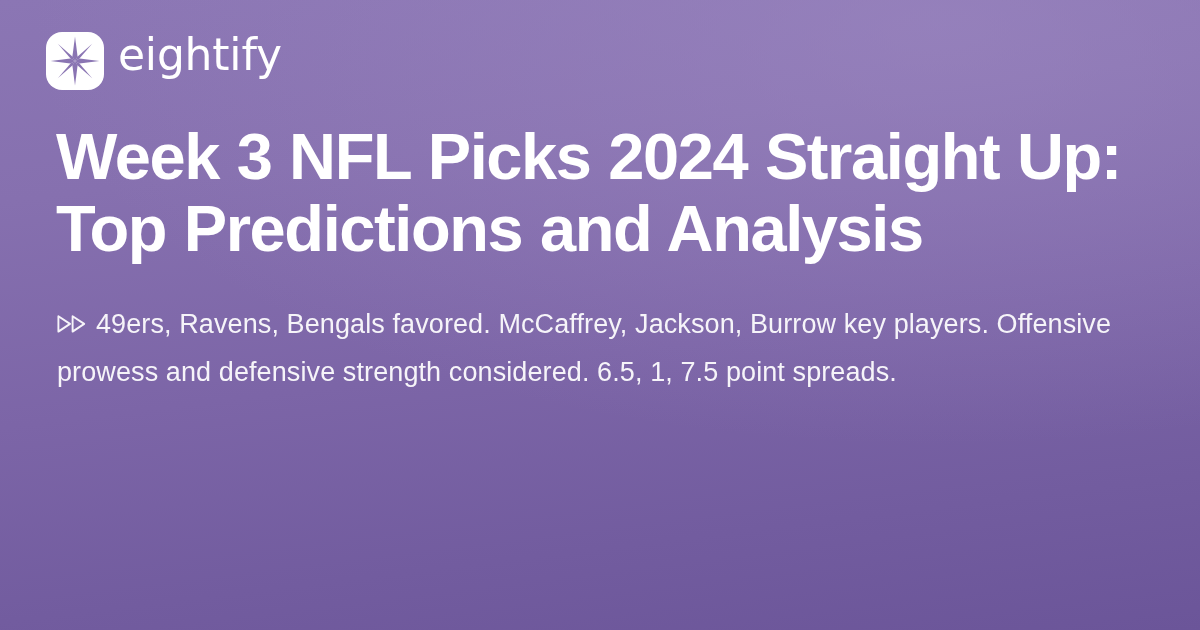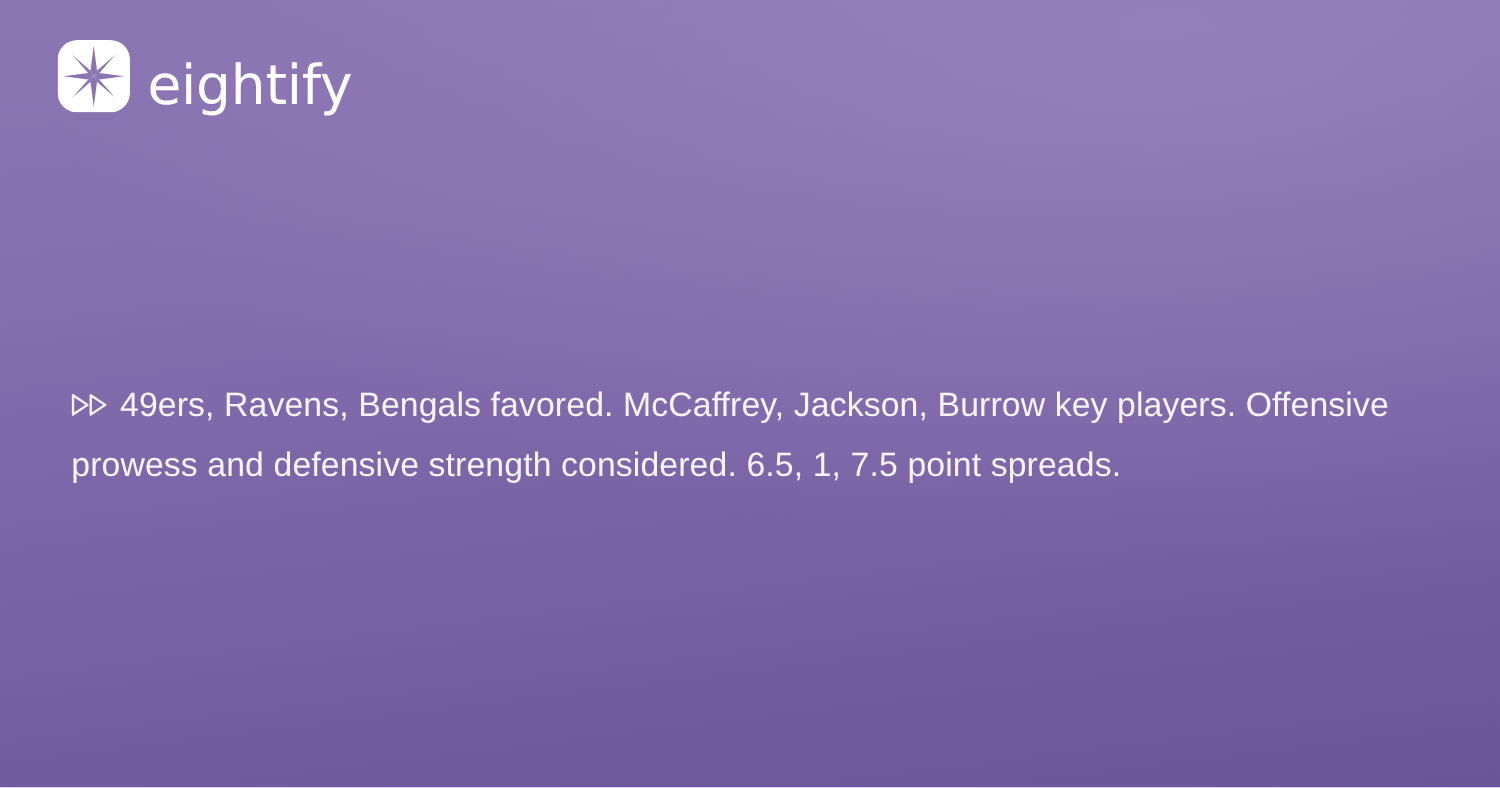--- a/index.html
+++ b/index.html
@@ -24,21 +24,21 @@
       linear-gradient(173deg, #8B76B4 0%, #8670AF 26%, #7C65A7 55%, #725C9F 80%, #6B5599 100%);
     overflow: hidden;
   }
 
   
   .brand {
     position: absolute;
     left: 46px;
     top: 32px;
     display: flex;
-    align-items: flex-end;
+    align-items: flex-start;
     gap: 14px;
   }
   .brand-mark {
     width: 58px;
     height: 58px;
     flex: 0 0 58px;
     display: block;
   }
   .brand-word {
     display: block;
@@ -109,19 +109,20 @@
               <path d="M11.8 46.2 L25.0 31.1 L29 29 L26.9 33.0 Z"></path>
             </g>
           </mask>
         </defs>
         <rect x="0" y="0" width="58" height="58" rx="16" ry="16" fill="#ffffff" mask="url(#starCut)"></rect>
       </svg>
     </span>
     <span class="brand-word">eightify</span>
   </div>
 
+  <h1 class="headline">Week 3 NFL Picks 2024 Straight Up: Top Predictions and Analysis</h1>
 
   <p class="summary"><span class="ff-icon"><svg viewBox="0 0 30 20" width="30" height="20" aria-hidden="true">
           <path d="M1.4 2.2 L13.0 9.9 L1.4 17.6 Z" fill="none" stroke="rgba(255,255,255,0.93)" stroke-width="1.9" stroke-linejoin="round"></path>
           <path d="M15.6 2.2 L27.2 9.9 L15.6 17.6 Z" fill="none" stroke="rgba(255,255,255,0.93)" stroke-width="1.9" stroke-linejoin="round"></path>
         </svg></span><span>49ers, Ravens, Bengals favored. McCaffrey, Jackson, Burrow key players. Offensive prowess and defensive strength considered. 6.5, 1, 7.5 point spreads.</span></p>
 
 </div>
 
 </body></html>

